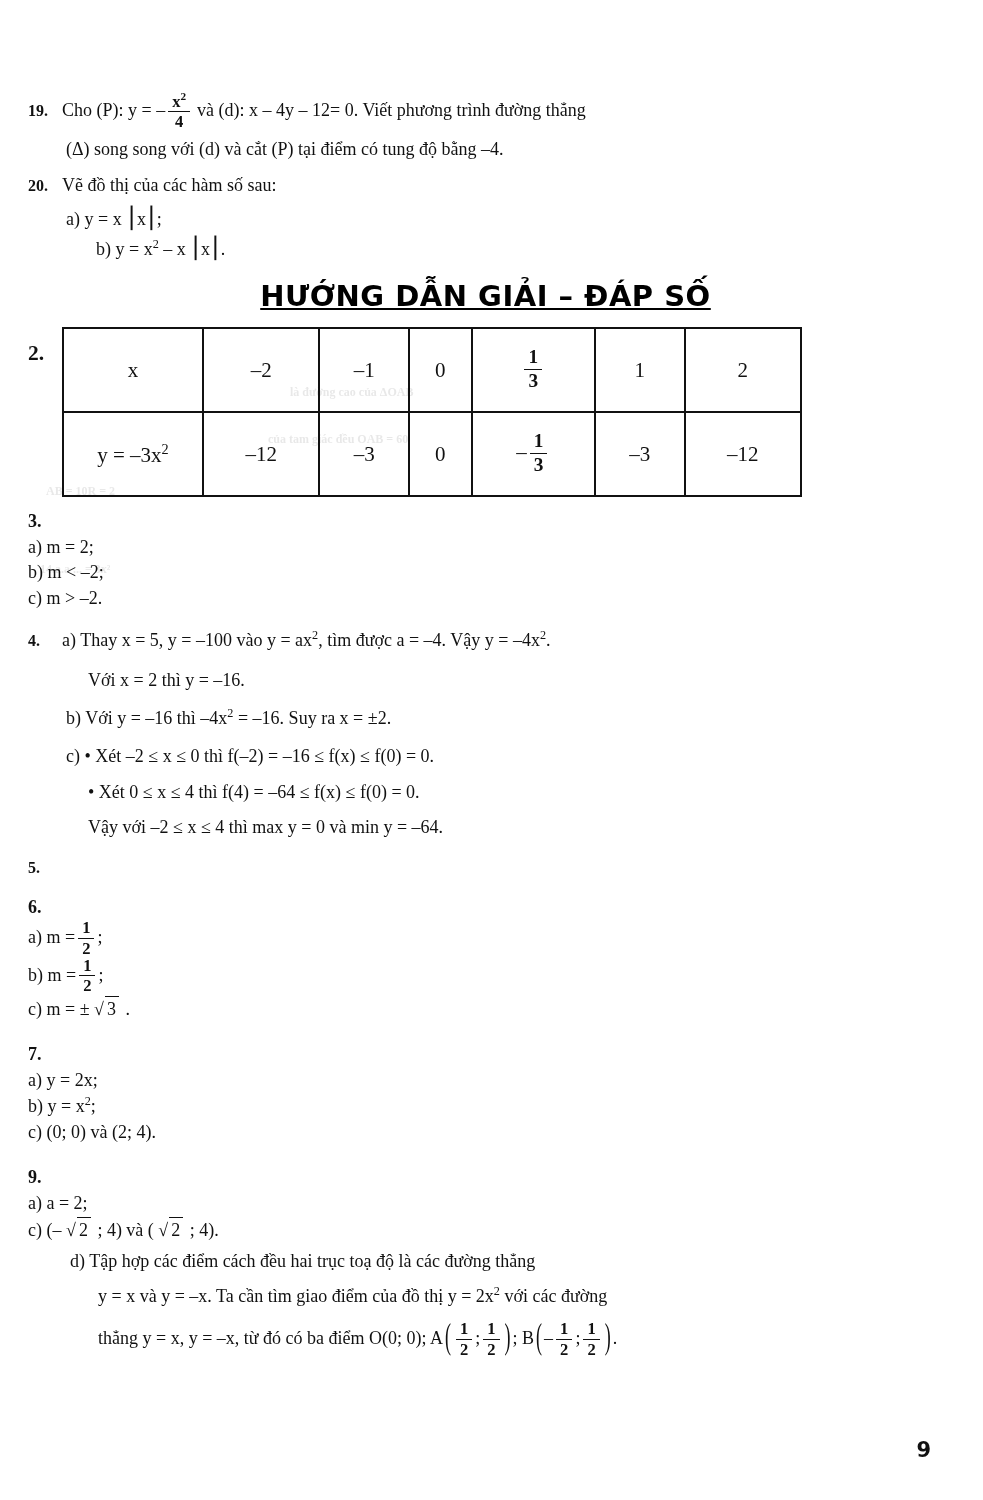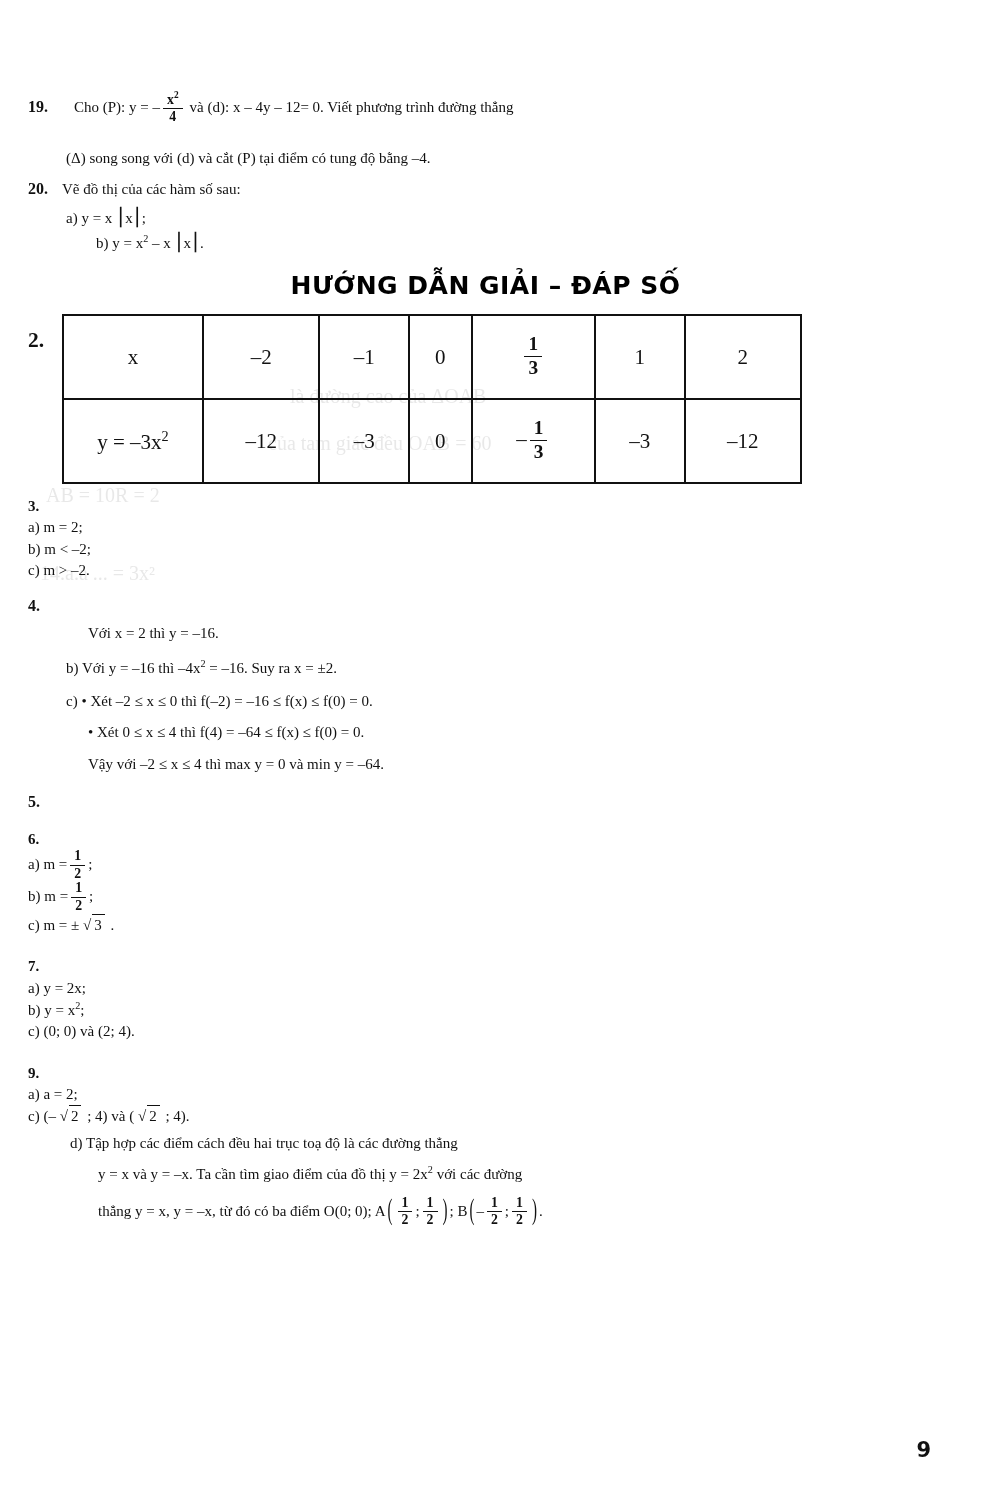--- a/index.html
+++ b/index.html
@@ -24,21 +24,21 @@
   }
   .content {
     position: absolute;
     left: 28px;
     top: 92px;
     width: 915px;
   }
 
   
   .line {
-    font-size: 15px;
+    font-size: 18px;
     line-height: 1.42;
     margin: 0 0 6px 0;
     display: block;
   }
   .indent1 { padding-left: 38px; }
   .indent2 { padding-left: 60px; }
 
   .row-flex {
     display: flex;
     align-items: baseline;
@@ -71,24 +71,25 @@
     display: block;
     padding: 1px 4px 0 4px;
   }
   sup { font-size: 0.68em; vertical-align: super; }
 
   
   .heading {
     text-align: center;
     font-family: "DejaVu Sans", sans-serif;
     font-weight: bold;
-    font-size: 25px;
+    font-size: 29px;
     letter-spacing: 0.5px;
     margin: 16px 0 14px 0;
     color: #000;
+    text-decoration: underline;
   }
 
   
   .table-wrap {
     display: flex;
     align-items: flex-start;
     margin: 6px 0 10px 0;
   }
   .table-label {
     font-weight: bold;
@@ -158,39 +159,40 @@
     bottom: 38px;
     font-weight: bold;
     font-size: 21px;
     font-family: "DejaVu Sans", sans-serif;
   }
 
   
   .ghost {
     position: absolute;
     color: rgba(120,120,120,0.17);
-    font-size: 20px;
+    font-size: 12px;
     font-family: "Liberation Serif", serif;
     white-space: nowrap;
     pointer-events: none;
+    font-weight: bold;
   }
 </style>
 </head>
 <body>
 
 <div class="page">
 
   <div class="ghost" style="left:290px; top:385px;">là đường cao của ΔOAB</div>
   <div class="ghost" style="left:268px; top:432px;">của tam giác đều OAB = 60</div>
   <div class="ghost" style="left:46px; top:484px;">AB = 10R = 2</div>
   <div class="ghost" style="left:40px; top:562px;">14.a.a ... = 3x²</div>
 
   <div class="content">
 
-    <div class="row-flex" style="margin-bottom:16px;gap:12px;">
+    <div class="row-flex" style="margin-bottom:0;">
       <span class="item-num">19.</span>
       <span class="item-body line">
         <span>Cho (P): y = –</span><span class="frac"><span class="top"><span>x</span><sup>2</sup></span><span class="bot">4</span></span><span style="margin-left:4px;">và (d): x – 4y – 12= 0. Viết phương trình đường thẳng</span>
       </span>
     </div>
     <div class="line indent1" style="margin-bottom:10px;">(Δ) song song với (d) và cắt (P) tại điểm có tung độ bằng –4.</div>
 
     <div class="row-flex">
       <span class="item-num">20.</span>
       <span class="item-body line">Vẽ đồ thị của các hàm số sau:</span>
@@ -230,20 +232,21 @@
 
     <div class="line cols3" style="margin-top:12px;">
       <span class="c item-num">3.</span>
       <span class="c c1">a) m = 2;</span>
       <span class="c c2">b) m &lt; –2;</span>
       <span class="c">c)  m &gt; –2.</span>
     </div>
 
     <div class="row-flex" style="margin-top:16px;">
       <span class="item-num">4.</span>
+      <span class="item-body line">a) Thay x = 5, y = –100 vào y = ax<sup>2</sup>, tìm được a = –4. Vậy y = –4x<sup>2</sup>.</span>
     </div>
     <div class="line indent2" style="margin-top:8px;">Với x = 2 thì y = –16.</div>
     <div class="line indent1" style="margin-top:12px;">b) Với y = –16 thì –4x<sup>2</sup> = –16. Suy ra x = ±2.</div>
     <div class="line indent1" style="margin-top:12px;">c)  • Xét –2 ≤ x ≤ 0 thì f(–2) = –16 ≤ f(x) ≤ f(0) = 0.</div>
     <div class="line indent2" style="margin-top:10px;">• Xét 0 ≤ x ≤ 4 thì f(4) = –64 ≤ f(x) ≤ f(0) = 0.</div>
     <div class="line indent2" style="margin-top:10px;">Vậy với –2 ≤ x ≤ 4 thì max y = 0 và min y = –64.</div>
 
     <div class="row-flex" style="margin-top:18px;">
       <span class="item-num">5.</span>
     </div>

